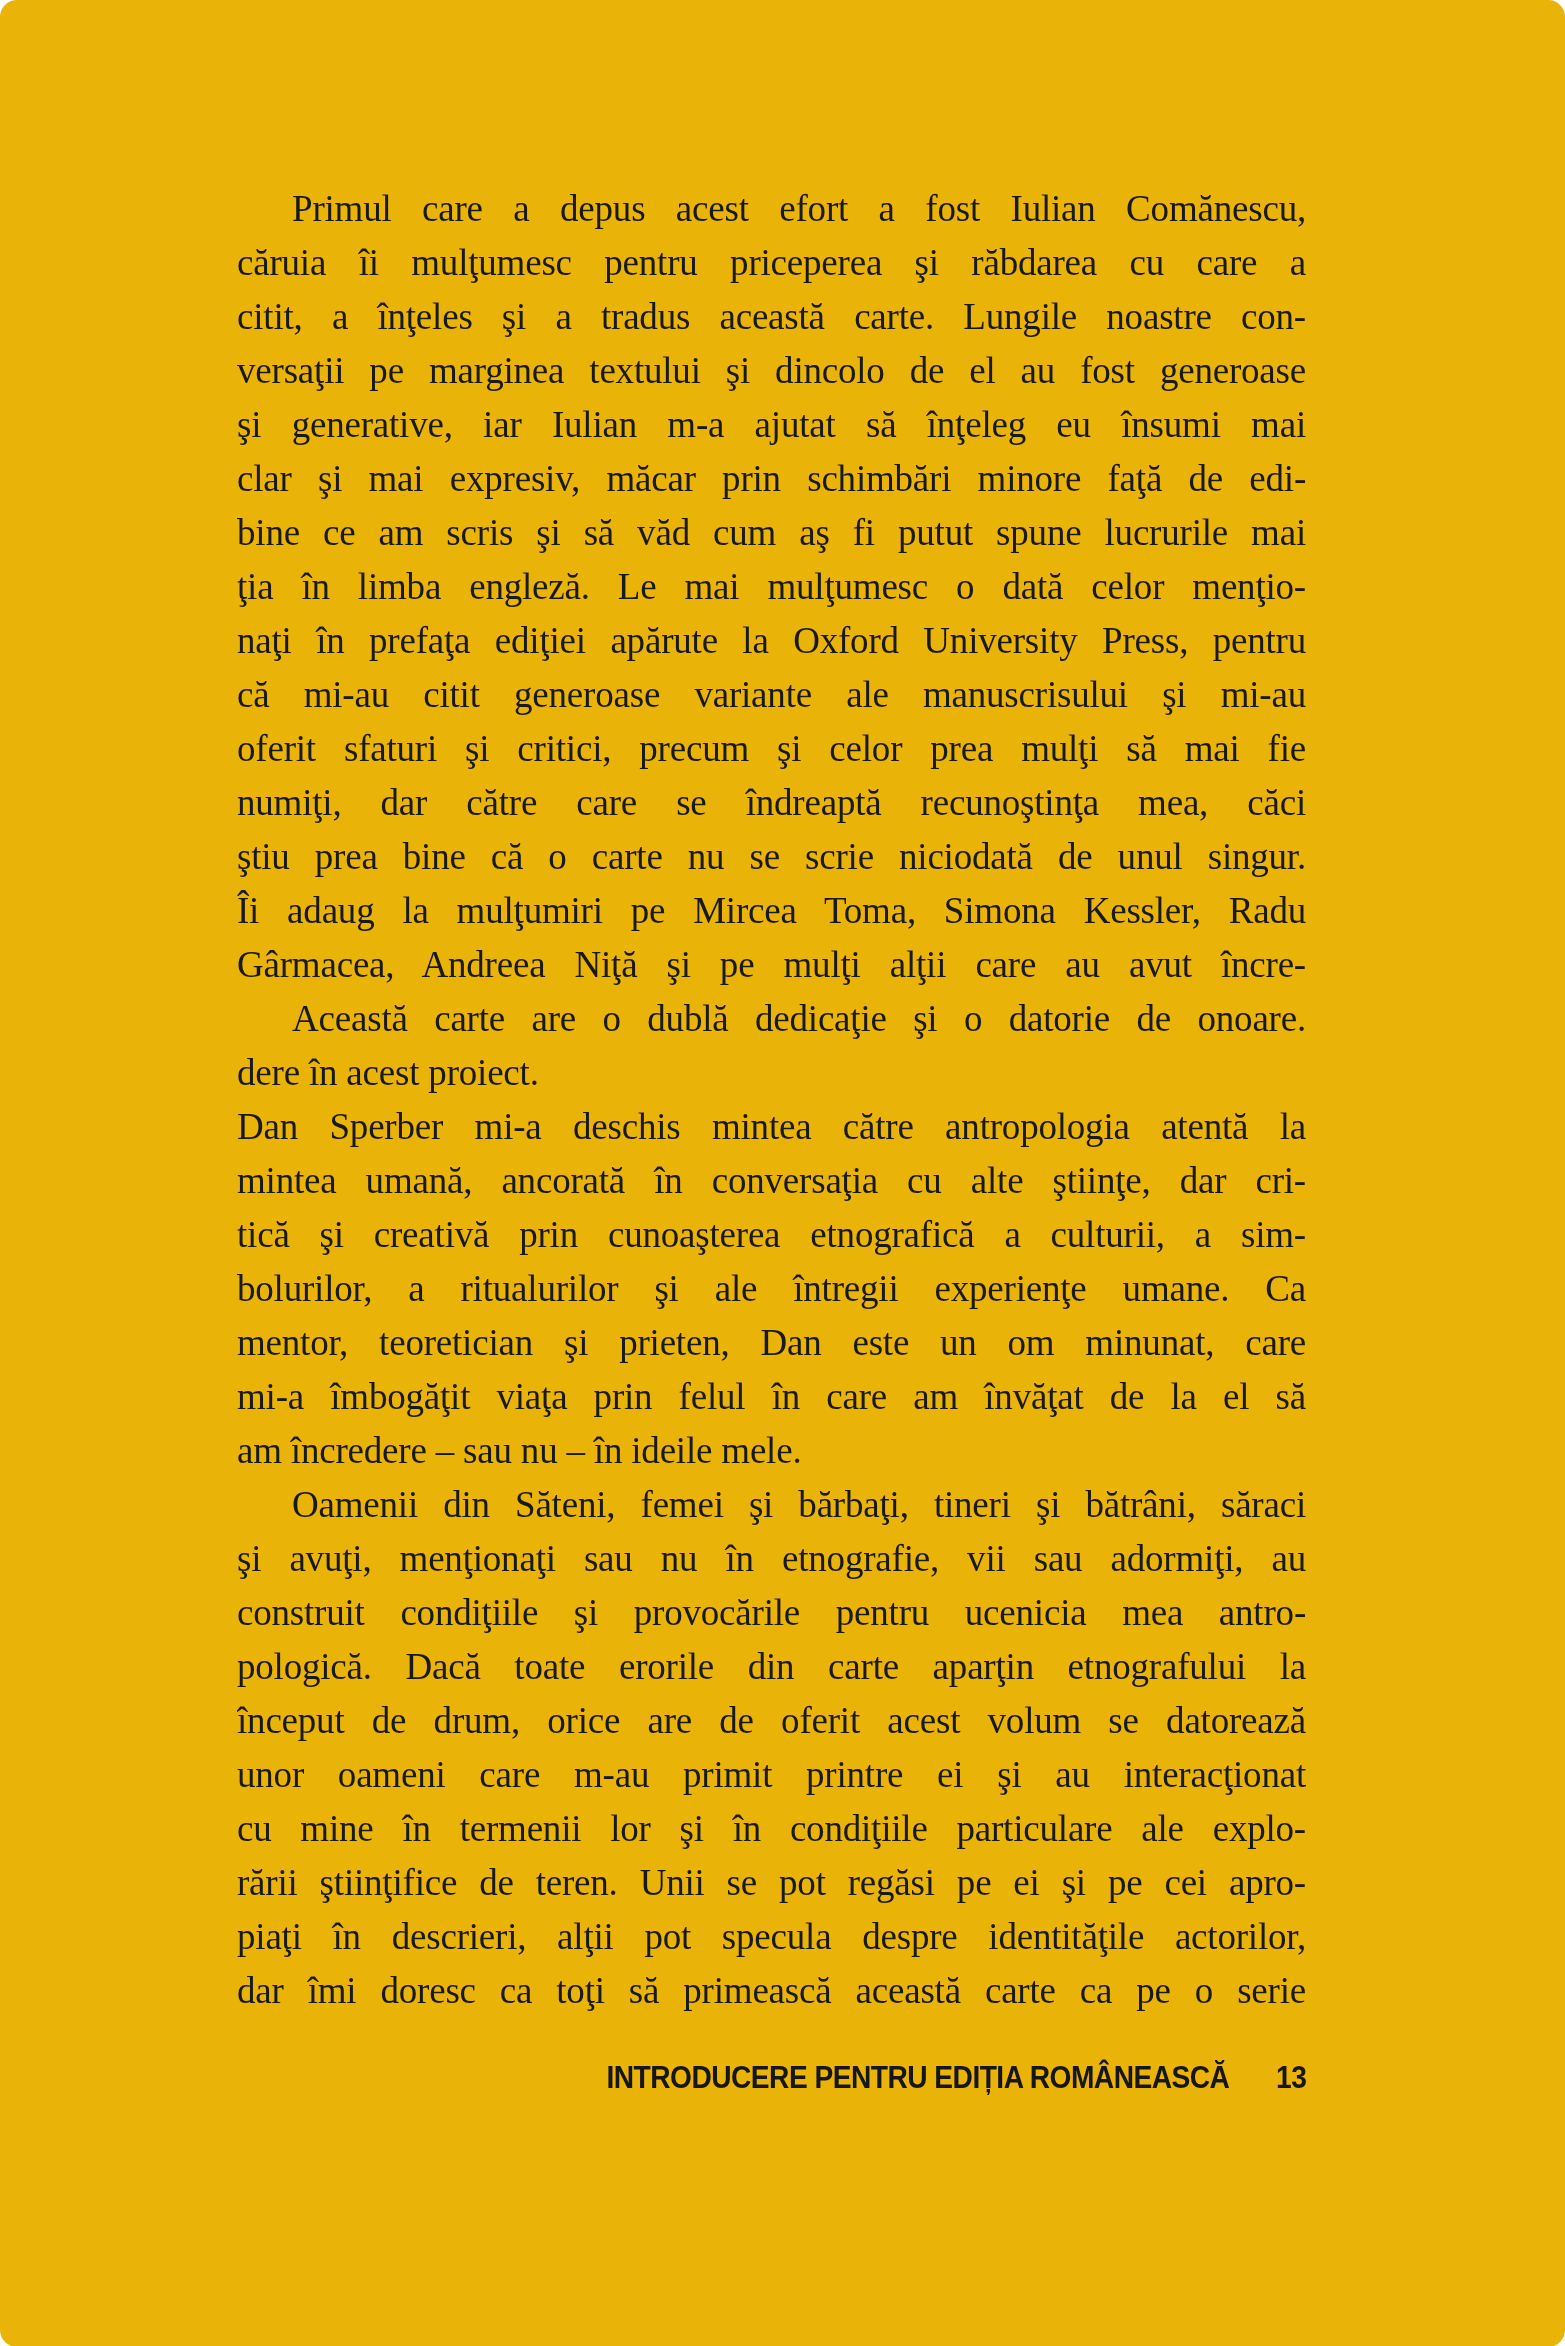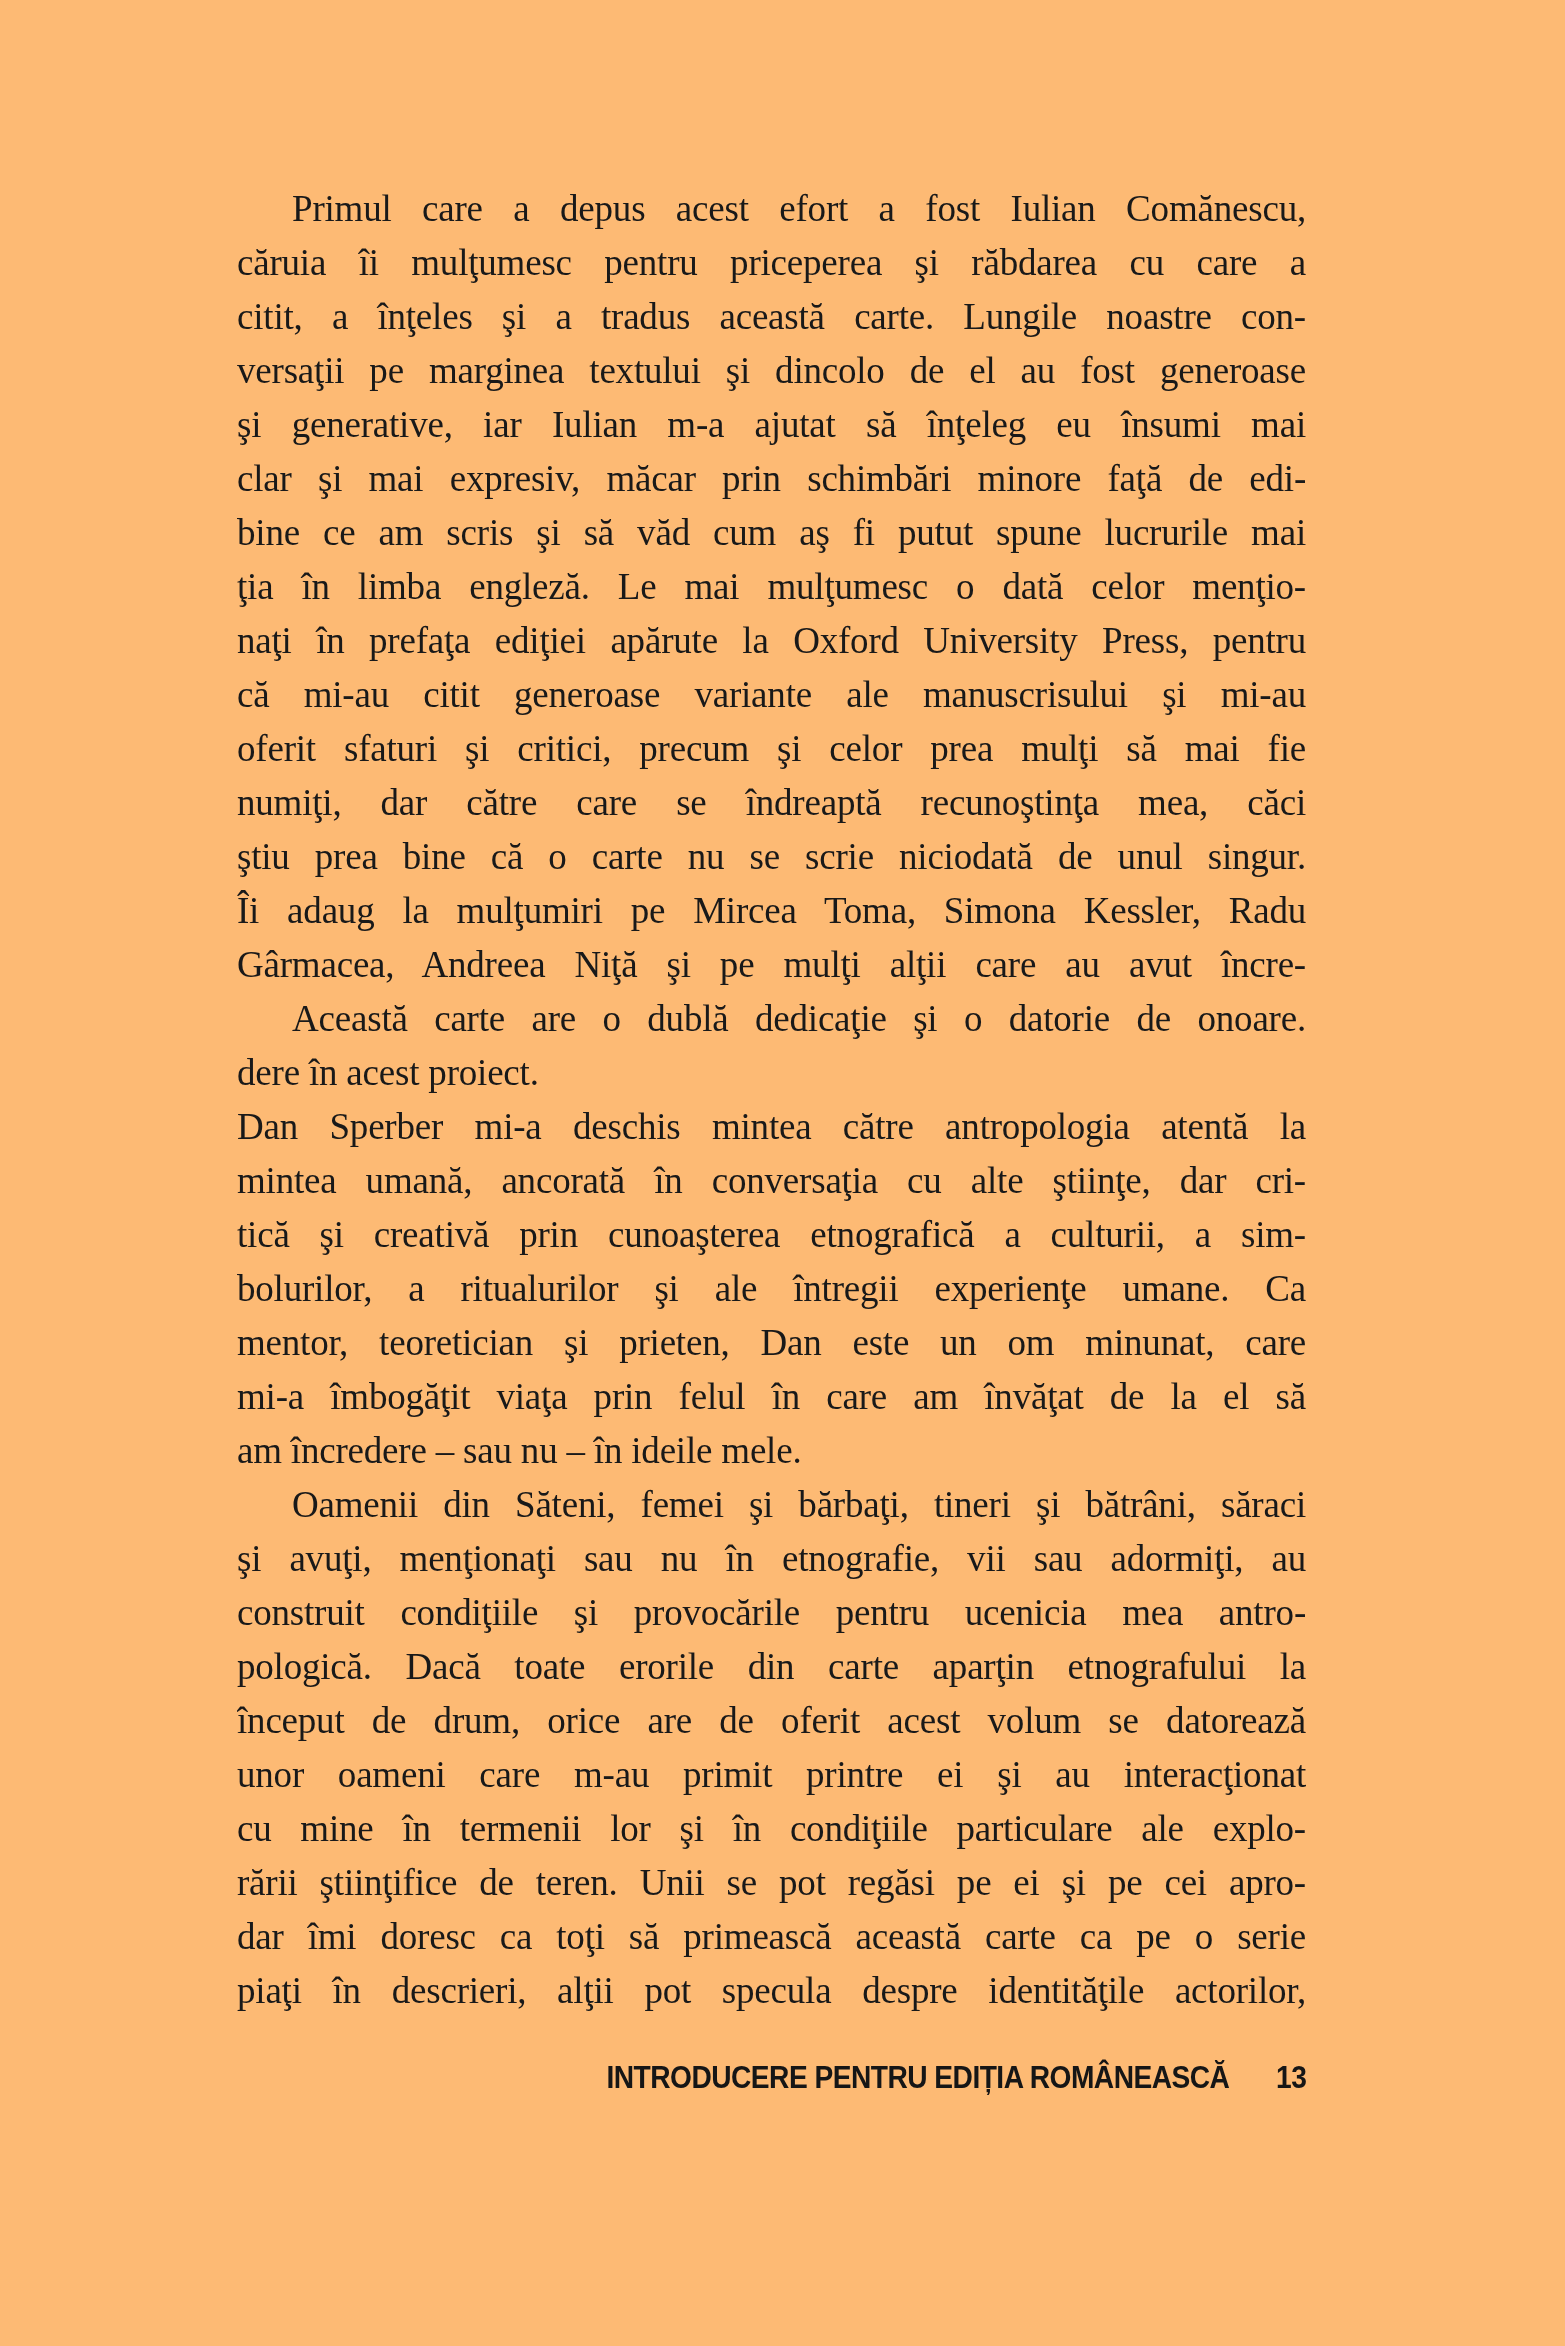--- a/index.html
+++ b/index.html
@@ -10,21 +10,22 @@
   body {
     position: relative;
     width: 1565px;
     height: 2347px;
     overflow: hidden;
     font-family: "Liberation Serif", serif;
   }
   .page {
     position: absolute;
     inset: 0;
-    background: #fdba74;
+    background: #eab308;
+    border-radius: 17px;
   }
   .textblock {
     position: absolute;
     left: 237px;
     top: 182px;
     width: 1069px;
     color: #191919;
     font-size: 37px;
     letter-spacing: -0.2px;
   }
@@ -89,22 +90,22 @@
       <div class="line">mi-a îmbogăţit viaţa prin felul în care am învăţat de la el să</div>
       <div class="line flush">am încredere – sau nu – în ideile mele.</div>
       <div class="line indent">Oamenii din Săteni, femei şi bărbaţi, tineri şi bătrâni, săraci</div>
       <div class="line">şi avuţi, menţionaţi sau nu în etnografie, vii sau adormiţi, au</div>
       <div class="line">construit condiţiile şi provocările pentru ucenicia mea antro-</div>
       <div class="line">pologică. Dacă toate erorile din carte aparţin etnografului la</div>
       <div class="line">început de drum, orice are de oferit acest volum se datorează</div>
       <div class="line">unor oameni care m-au primit printre ei şi au interacţionat</div>
       <div class="line">cu mine în termenii lor şi în condiţiile particulare ale explo-</div>
       <div class="line">rării ştiinţifice de teren. Unii se pot regăsi pe ei şi pe cei apro-</div>
+      <div class="line">piaţi în descrieri, alţii pot specula despre identităţile actorilor,</div>
       <div class="line">dar îmi doresc ca toţi să primească această carte ca pe o serie</div>
-      <div class="line">piaţi în descrieri, alţii pot specula despre identităţile actorilor,</div>
     </div>
 
   <div class="footer">
     <span>INTRODUCERE PENTRU EDIȚIA ROMÂNEASCĂ</span>
     <span>13</span>
   </div>
 
 </div>
 
 

